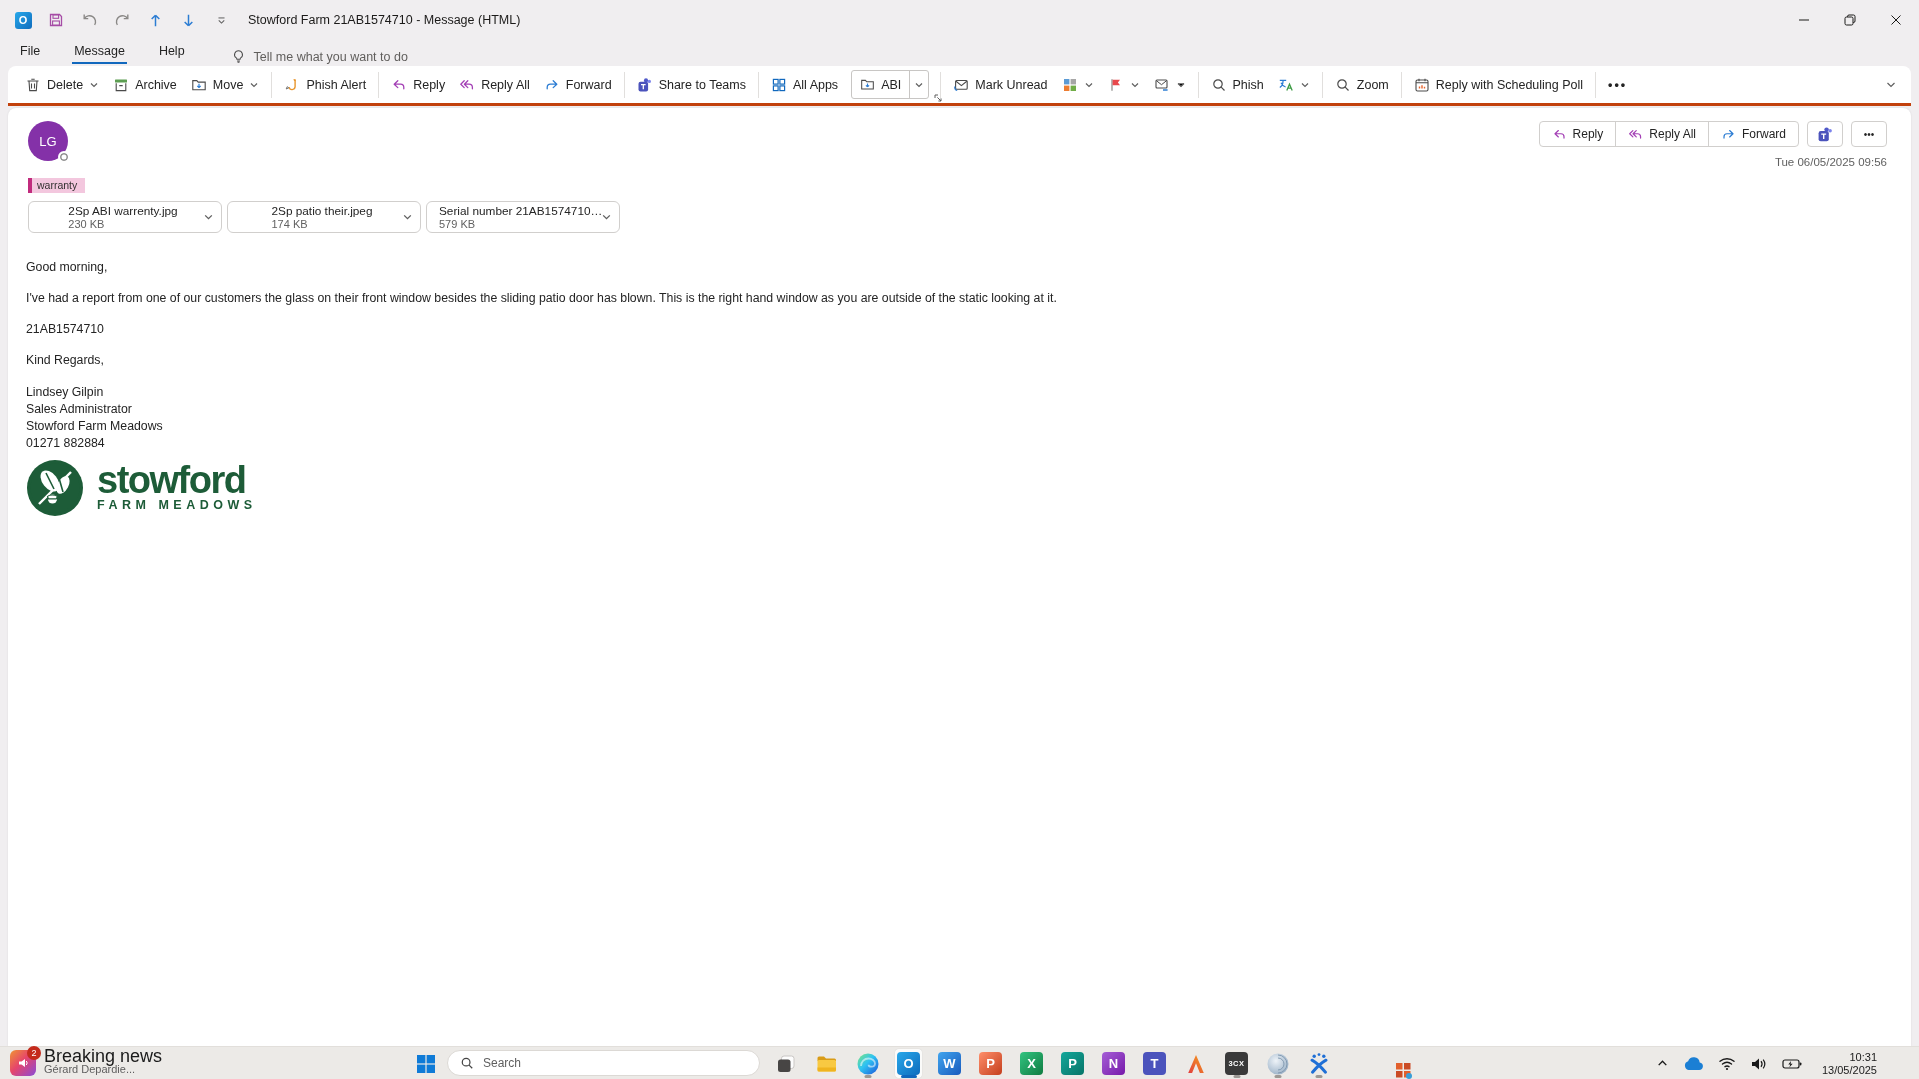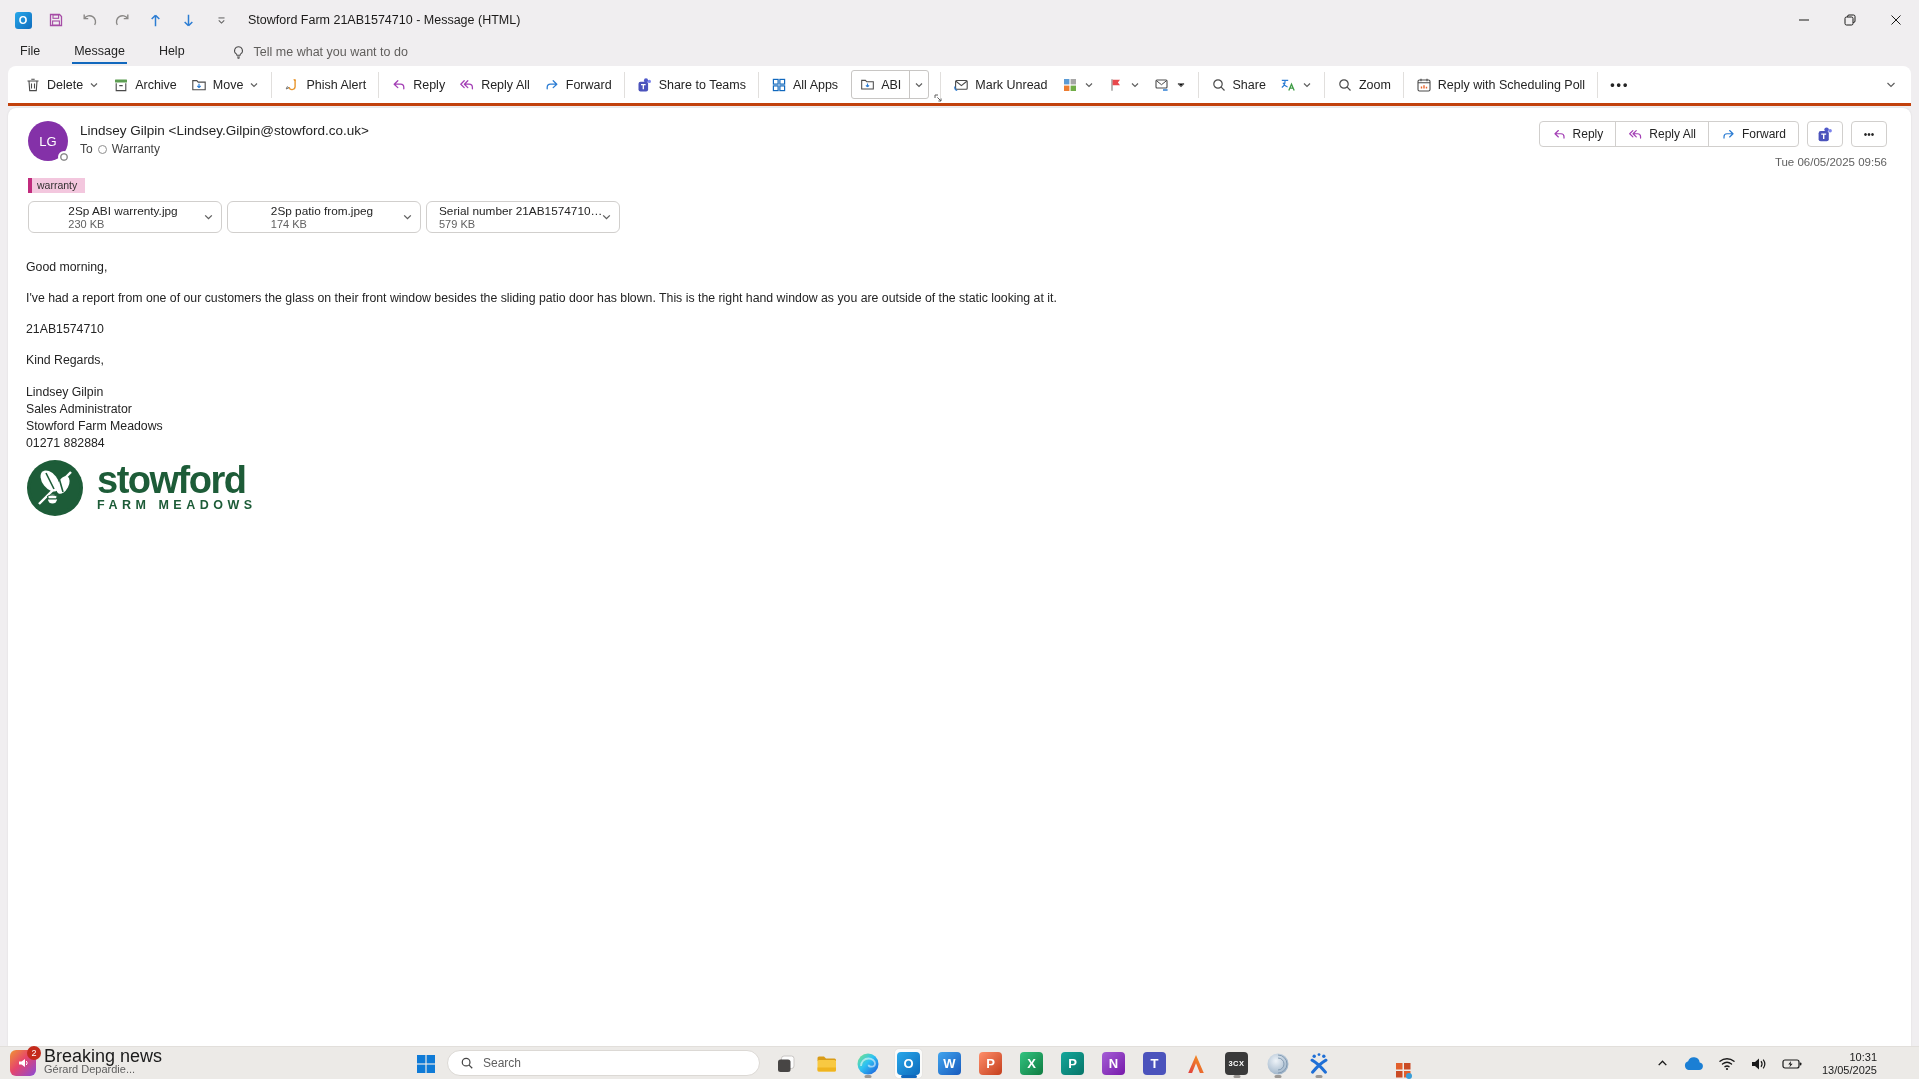--- a/index.html
+++ b/index.html
@@ -14,21 +14,21 @@
   .qat .qbtn{width:26px;height:26px;display:flex;align-items:center;justify-content:center;border-radius:4px}
   .otile{width:17px;height:17px;border-radius:3px;background:linear-gradient(135deg,#28a8ea,#0f6cbd);color:#fff;font-size:11px;font-weight:bold;display:flex;align-items:center;justify-content:center}
   .wtitle{margin-left:14px;font-size:12.5px;color:#1b1a19}
   .win-controls{position:absolute;right:0;top:0;display:flex;height:40px}
   .win-btn{width:46px;height:40px;display:flex;align-items:center;justify-content:center}
 
   
   .menubar{position:absolute;top:40px;left:0;right:0;height:26px;display:flex;align-items:flex-start;padding-left:18px;font-size:12.5px}
   .mtab{height:24px;display:flex;align-items:center;padding:0 2px;margin-right:30px;border-bottom:2.5px solid transparent;color:#242424}
   .mtab.active{border-bottom-color:#1168bd}
-  .tellme{display:flex;align-items:center;gap:8px;margin-left:14px;color:#605e5c;height:24px}
+  .tellme{display:flex;align-items:flex-end;gap:8px;margin-left:14px;color:#605e5c;height:24px}
 
   
   .ribbon{position:absolute;top:66px;left:8px;right:8px;height:40px;background:#fff;border-radius:8px 8px 0 0;border-bottom:3px solid #c2410c;display:flex;align-items:center;padding:0 10px;font-size:12.5px}
   .rbtn{display:flex;align-items:center;gap:6px;height:30px;padding:0 7px;border-radius:4px;white-space:nowrap;color:#242424}
   .rsep{width:1px;height:26px;background:#e1dfdd;margin:0 5px;flex:none}
   .chev{color:#5f5f5f}
   .abigroup{position:relative;display:flex;align-items:center;margin:0 6px}
   .abibox{display:flex;align-items:center;height:29px;border:1px solid #c8c6c4;border-radius:3px;background:#fff}
   .abimain{display:flex;align-items:center;gap:6px;padding:0 8px}
   .abichev{border-left:1px solid #c8c6c4;height:100%;width:19px;display:flex;align-items:center;justify-content:center}
@@ -369,21 +369,21 @@
       </span>
   </span>
   <span class="rsep"></span>
   <span class="rbtn">
     <span class="ic">
         <svg width="16" height="16" viewBox="0 0 16 16">
           <circle cx="7" cy="7" r="4.2" stroke="#4a4a4a" fill="none" stroke-width="1.2"></circle>
           <path d="M10.2 10.2 13.5 13.5" stroke="#4a4a4a" stroke-width="1.2"></path>
         </svg>
       </span>
-    <span>Share</span>
+    <span>Phish</span>
   </span>
   <span class="rbtn">
     <span class="ic">
         <svg width="16" height="16" viewBox="0 0 16 16">
           <path d="M1.8 3.4h6.4M5 3.4v1.4c0 2.6-1.6 4.6-3.2 5.6M3 5.8c.9 2 2.6 3.6 4.6 4.2" stroke="#2b7cd3" stroke-width="1.2" fill="none"></path>
           <path d="M8.8 13.4l2.7-6.2 2.7 6.2M9.9 11.2h3.2" stroke="#3f9c46" stroke-width="1.3" fill="none"></path>
         </svg>
       </span>
     <span class="ic chev">
         <svg width="10" height="10" viewBox="0 0 10 10">
@@ -420,28 +420,20 @@
       </svg>
     </span>
 </div>
 
 <div class="card">
 
   <div class="header-row">
     <div class="avatar-wrap">
       <div class="avatar">LG</div>
       <span class="presence"></span>
-    </div>
-    <div class="sender-block">
-      <div class="sender">Lindsey Gilpin &lt;Lindsey.Gilpin@stowford.co.uk&gt;</div>
-      <div class="to-line">
-        <span>To</span>
-        <span class="pcircle"></span>
-        <span>Warranty</span>
-      </div>
     </div>
     <div class="actions-block">
       <div class="actions-row">
         <div class="btn-group">
           <span class="gbtn">
             <span class="ic">
                 <svg width="15" height="15" viewBox="0 0 16 16">
                   <path d="M6.8 3.8 3.2 7.2l3.6 3.4M3.4 7.2h6.2c2 0 3.2 1.3 3.2 3.3v1.3" stroke="#a33fb5" stroke-width="1.3" fill="none" stroke-linecap="round" stroke-linejoin="round"></path>
                 </svg>
               </span>
@@ -491,21 +483,21 @@
         <div class="attach-size">230 KB</div>
       </div>
       <span class="attach-chev ic">
           <svg width="11" height="11" viewBox="0 0 10 10">
             <path d="M2 3.5 5 6.5 8 3.5" stroke="currentColor" stroke-width="1.2" fill="none"></path>
           </svg>
         </span>
     </div>
     <div class="attach-card">
       <div class="attach-text">
-        <div class="attach-name">2Sp patio from.jpeg</div>
+        <div class="attach-name">2Sp patio their.jpeg</div>
         <div class="attach-size">174 KB</div>
       </div>
       <span class="attach-chev ic">
           <svg width="11" height="11" viewBox="0 0 10 10">
             <path d="M2 3.5 5 6.5 8 3.5" stroke="currentColor" stroke-width="1.2" fill="none"></path>
           </svg>
         </span>
     </div>
     <div class="attach-card">
       <div class="attach-text" style="max-width:168px">

